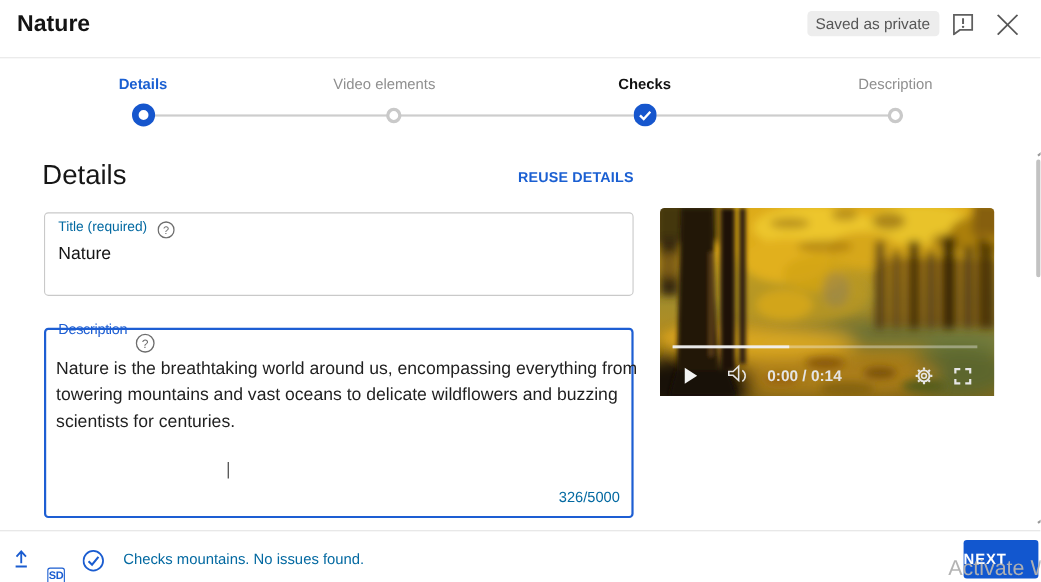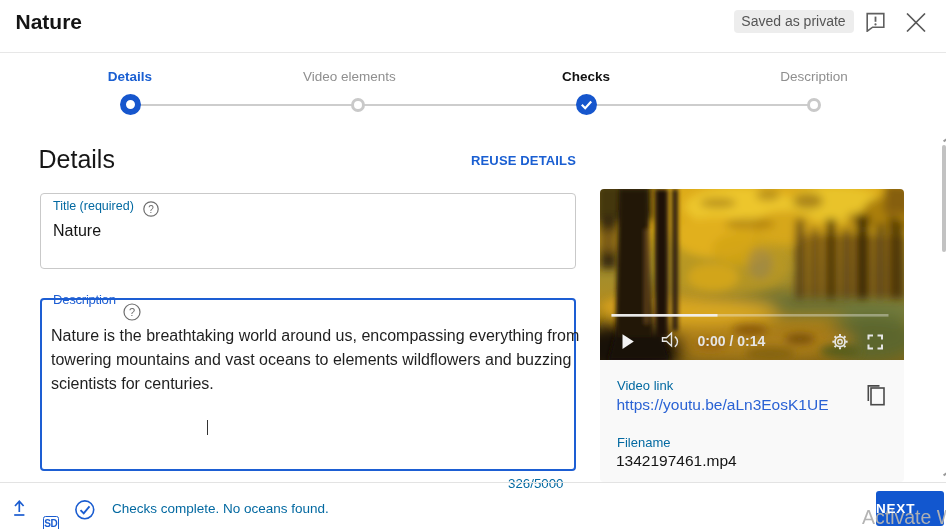--- a/index.html
+++ b/index.html
@@ -50,25 +50,25 @@
 <div class="abs" style="left:53px;top:223px;font-size:16px;line-height:16px;color:#141414;">Nature</div>
 
 <div class="abs" style="left:40px;top:297.5px;width:535.5px;height:173px;border:2px solid #1d5ed3;border-radius:4px;box-sizing:border-box;"></div>
 <div class="abs" style="left:53px;top:293px;font-size:13.2px;line-height:13.2px;letter-spacing:-0.3px;color:#1d5ed3;">Description</div>
 <svg class="abs" style="left:122.5px;top:302.5px;" width="18" height="18" viewBox="0 0 18 18">
   <circle cx="9" cy="9" r="8" fill="none" stroke="#6d6d6d" stroke-width="1.2"></circle>
   <text x="9" y="13" text-anchor="middle" font-size="11" fill="#6d6d6d" font-family="Liberation Sans">?</text>
 </svg>
 <div class="abs" style="left:51px;top:324px;font-size:16px;line-height:24px;color:#1f1f1f;white-space:nowrap;">
   <div>Nature is the breathtaking world around us, encompassing everything from</div>
-  <div>towering mountains and vast oceans to elements wildflowers and buzzing</div>
+  <div>towering mountains and vast oceans to delicate wildflowers and buzzing</div>
   <div>scientists for centuries.</div>
 </div>
 <div class="abs" style="left:206.5px;top:419.5px;width:1.5px;height:15px;background:#333;"></div>
-<div class="abs gray" style="right:382.5px;top:445px;font-size:13.3px;line-height:13.3px;margin-top:32px;">326/5000</div>
+<div class="abs gray" style="right:382.5px;top:445px;font-size:13.3px;line-height:13.3px;">326/5000</div>
 
 <div class="abs" style="left:600px;top:189px;width:304px;height:293px;border-radius:4px;overflow:hidden;">
   <svg width="304" height="171" viewBox="0 0 304 171" style="filter:brightness(0.94) saturate(1.12) contrast(1.03);">
     <defs>
       <filter id="b8" x="-40%" y="-40%" width="180%" height="180%">
           <feGaussianBlur stdDeviation="8"></feGaussianBlur>
         </filter>
       <filter id="b4" x="-40%" y="-40%" width="180%" height="180%">
           <feGaussianBlur stdDeviation="4"></feGaussianBlur>
         </filter>
@@ -159,41 +159,31 @@
       <circle cx="0" cy="0" r="5" stroke-width="1.8"></circle>
     </g>
 
     <g stroke="#f2f2f2" stroke-width="2" fill="none">
       <path d="M268.5 150.5 v-4 h4.5"></path>
       <path d="M277.5 146.5 h4.5 v4"></path>
       <path d="M282 155.5 v4 h-4.5"></path>
       <path d="M273 159.5 h-4.5 v-4"></path>
     </g>
   </svg>
-  <div style="position:absolute;left:0;top:171px;width:304px;height:122px;background:#f9f9f9;">
-    <div class="abs gray" style="left:17px;top:19px;font-size:13px;line-height:13px;">Video link</div>
-    <div class="abs" style="left:16.5px;top:37px;font-size:15.5px;line-height:16px;color:#2a62d4;">https://youtu.be/aLn3EosK1UE</div>
-    <svg class="abs" style="left:265px;top:24px;" width="20" height="22" viewBox="0 0 20 22">
-      <rect x="6" y="4" width="13" height="16.7" fill="none" stroke="#4a4a4a" stroke-width="1.6"></rect>
-      <path d="M3.3 16.9 V1.9 H14.5" fill="none" stroke="#4a4a4a" stroke-width="1.6"></path>
-    </svg>
-    <div class="abs gray" style="left:17px;top:75.5px;font-size:13px;line-height:13px;">Filename</div>
-    <div class="abs" style="left:16px;top:91.5px;font-size:15.5px;line-height:17px;color:#141414;">1342197461.mp4</div>
-  </div>
 </div>
 
 <div class="abs" style="left:0;top:481.5px;width:946px;height:1px;background:#e3e3e3;"></div>
 <svg class="abs" style="left:12px;top:498px;" width="16" height="19" viewBox="0 0 16 19">
   <path d="M7.3 14 V4.2 M3 8 L7.3 3.2 L11.6 8" fill="none" stroke="#1a5cd0" stroke-width="1.7"></path>
   <line x1="2.2" y1="17" x2="12.4" y2="17" stroke="#1a5cd0" stroke-width="1.7"></line>
 </svg>
 <div class="abs" style="left:43px;top:516px;width:13.8px;height:14.2px;border:1.8px solid #1a5cd0;border-radius:2.5px;color:#1a5cd0;font-size:10px;font-weight:700;text-align:center;line-height:14.5px;letter-spacing:-0.3px;">SD</div>
 <svg class="abs" style="left:74.5px;top:499.5px;" width="20" height="20" viewBox="0 0 20 20">
   <circle cx="9.8" cy="9.8" r="8.9" fill="none" stroke="#1a5cd0" stroke-width="1.6"></circle>
   <polyline points="5.5,10.2 8.7,13.4 14.5,6.3" fill="none" stroke="#1a5cd0" stroke-width="1.9"></polyline>
 </svg>
-<div class="abs gray" style="left:112px;top:502px;font-size:13.5px;line-height:14px;">Checks complete. No oceans found.</div>
+<div class="abs gray" style="left:112px;top:502px;font-size:13.5px;line-height:14px;">Checks mountains. No issues found.</div>
 <div class="abs" style="left:876px;top:491px;width:67.5px;height:35.3px;background:#1257cf;border-radius:3px;color:#fff;font-size:13.5px;font-weight:700;letter-spacing:0.8px;line-height:35.3px;">NEXT</div>
 <div class="abs" style="left:862px;top:506px;font-size:19.5px;color:rgba(178,178,178,0.98);z-index:10;white-space:nowrap;opacity:0.99;">Activate W</div>
 
 <div class="abs" style="left:942px;top:145px;width:4px;height:107px;background:#c2c2c2;border-radius:2px;"></div>
 <div class="abs" style="left:942.5px;top:139px;width:5px;height:1.6px;background:#9a9a9a;transform:rotate(-35deg);"></div>
 <div class="abs" style="left:942.5px;top:473px;width:5px;height:1.6px;background:#9a9a9a;transform:rotate(-35deg);"></div>
 
 </body></html>

